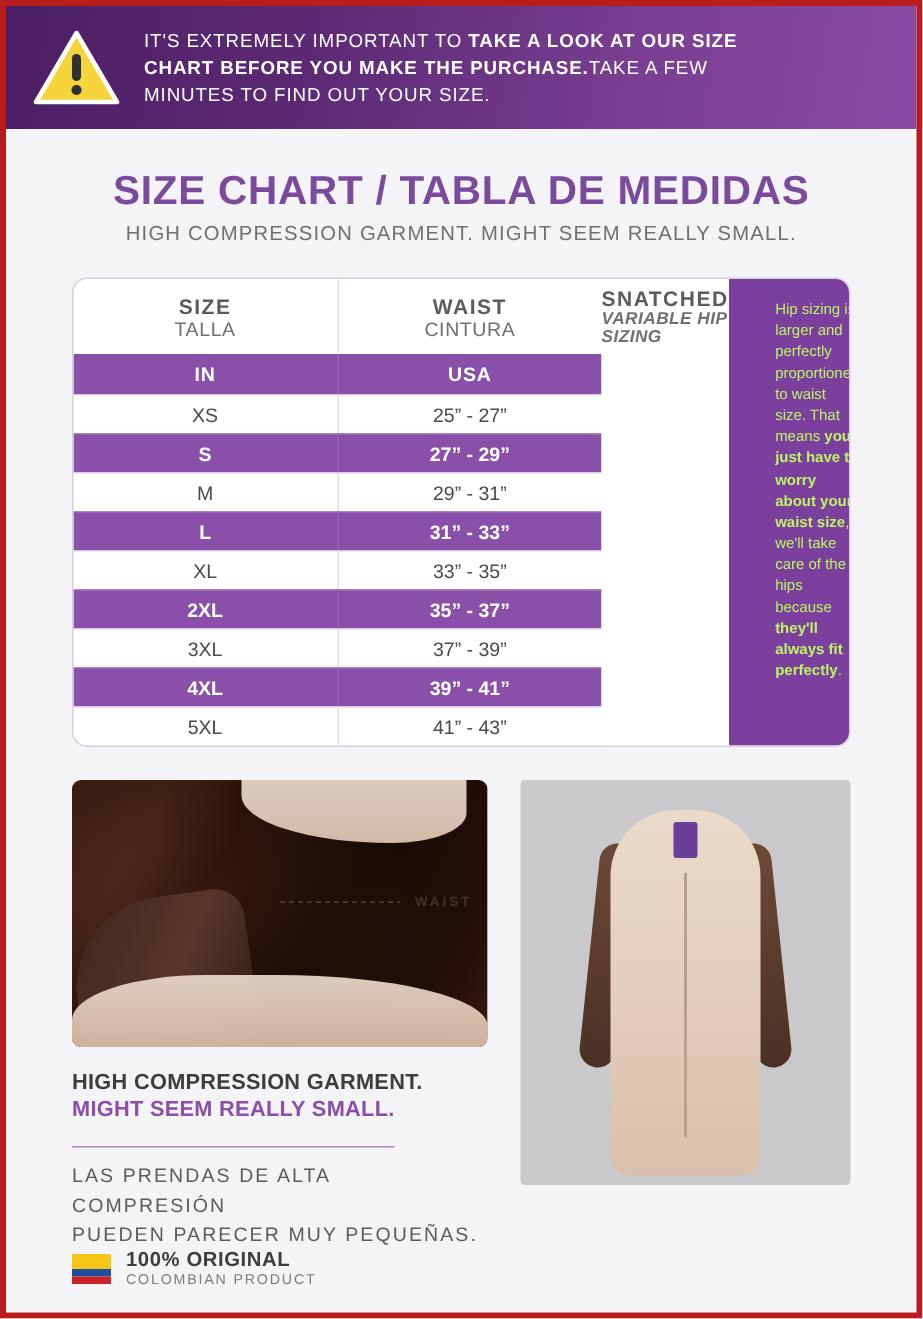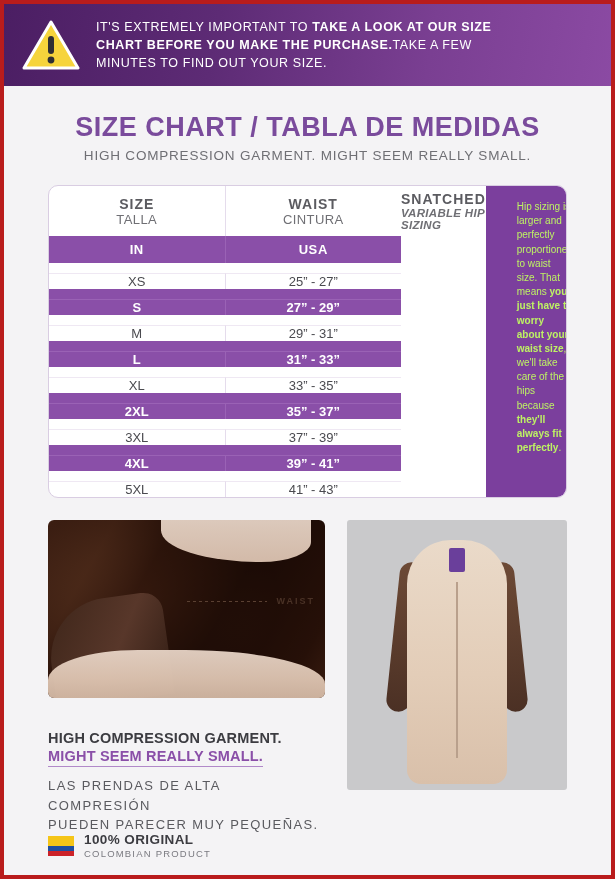--- a/index.html
+++ b/index.html
@@ -98,21 +98,21 @@
   .sub-row{
     display:flex;height:27px;background:#8a4fa8;
   }
   .sub-row .c{
     flex:1;display:flex;align-items:center;justify-content:center;
     color:#fff;font-size:13px;font-weight:bold;letter-spacing:.6px;
     border-right:1px solid #9a62b5;
   }
   .sub-row .c:last-child{border-right:none;}
   .row{
-    display:flex;height:26px;align-items:flex-end;
+    display:flex;height:26px;
   }
   .row .c{
     flex:1;display:flex;align-items:center;justify-content:center;
     font-size:13px;
     border-right:1px solid #e5dcec;
     border-top:1px solid #efe8f3;
   }
   .row .c:last-child{border-right:none;}
   .row.alt{background:#8a4fa8;}
   .row.alt .c{color:#ffffff;font-weight:bold;border-color:#9a62b5;}
@@ -187,28 +187,28 @@
   }
   .waist-label{
     position:absolute;right:10px;top:76px;
     color:#4a3226;font-size:9px;letter-spacing:2px;font-weight:bold;
   }
   .waist-dots{
     position:absolute;right:58px;top:81px;width:80px;height:1px;
     background:repeating-linear-gradient(90deg,#5a4032 0 3px, transparent 3px 6px);
   }
   .cap1{
-    margin:32px 0 0 0;
+    margin:16px 0 0 0;
     font-size:14.5px;font-weight:bold;color:#3c3c41;letter-spacing:.2px;
   }
   .cap2{
     margin:2px 0 0 0;
     font-size:14.5px;font-weight:bold;color:#8a4fa8;letter-spacing:.2px;
     border-bottom:1px solid #b189c9;
-    display:inline-block;padding-bottom:2px;
+    display:inline-block;padding-bottom:16px;
   }
   .cap3{
     margin:9px 0 0 0;
     font-size:13px;color:#5a5a5f;letter-spacing:1.4px;line-height:1.5;
   }
   .photo-right{
     flex:1;
     background:#c9c9cb;
     border-radius:3px;
     height:270px;

